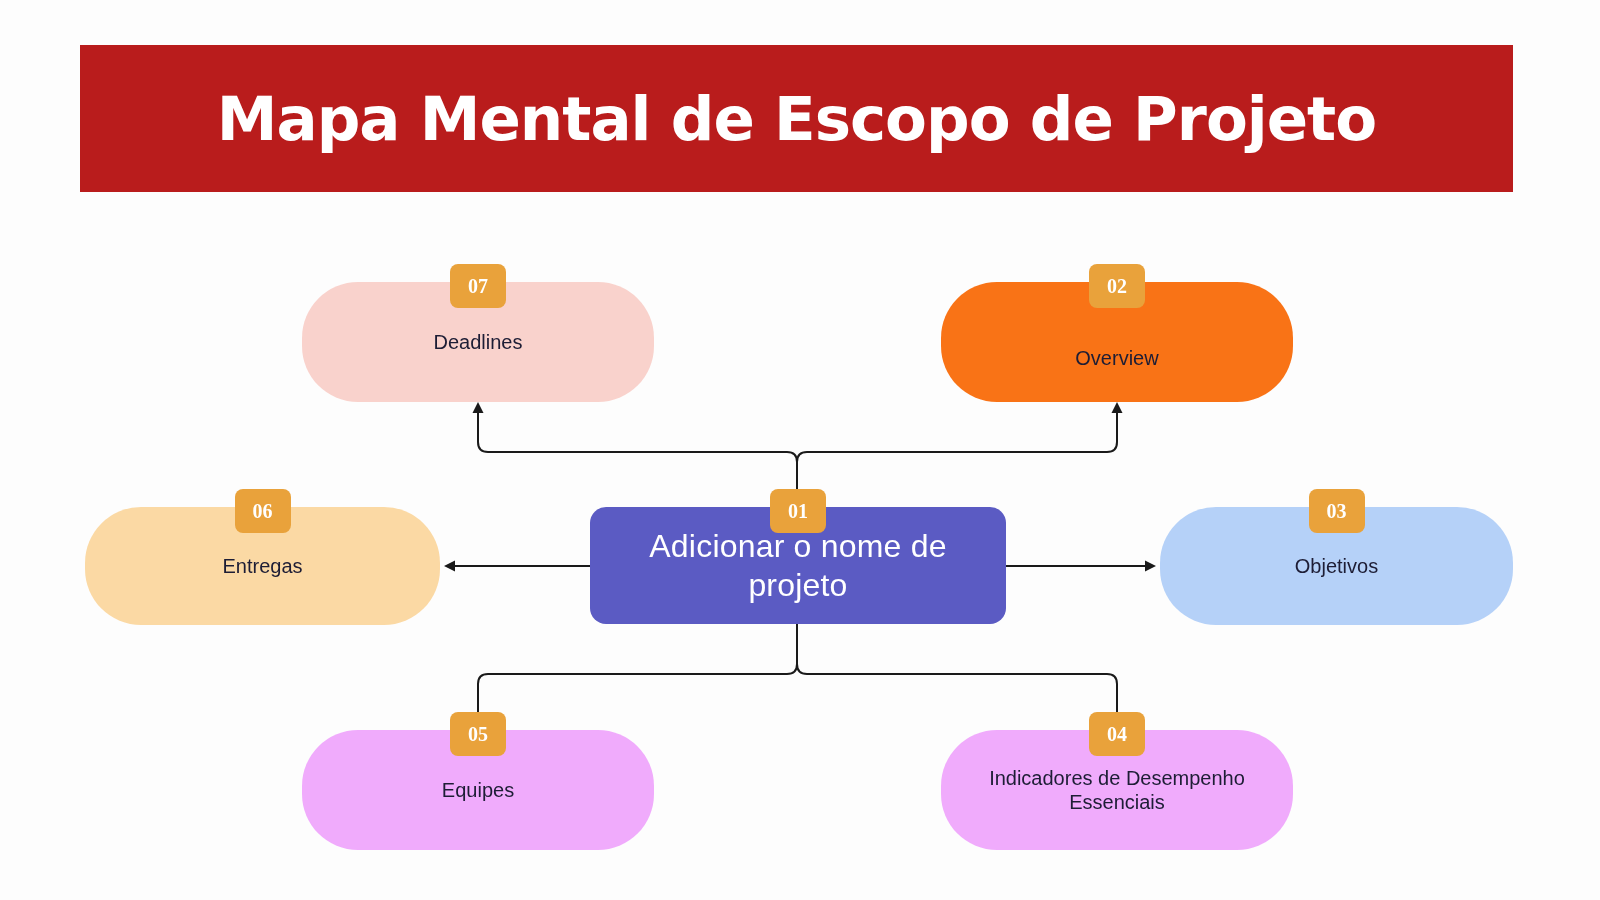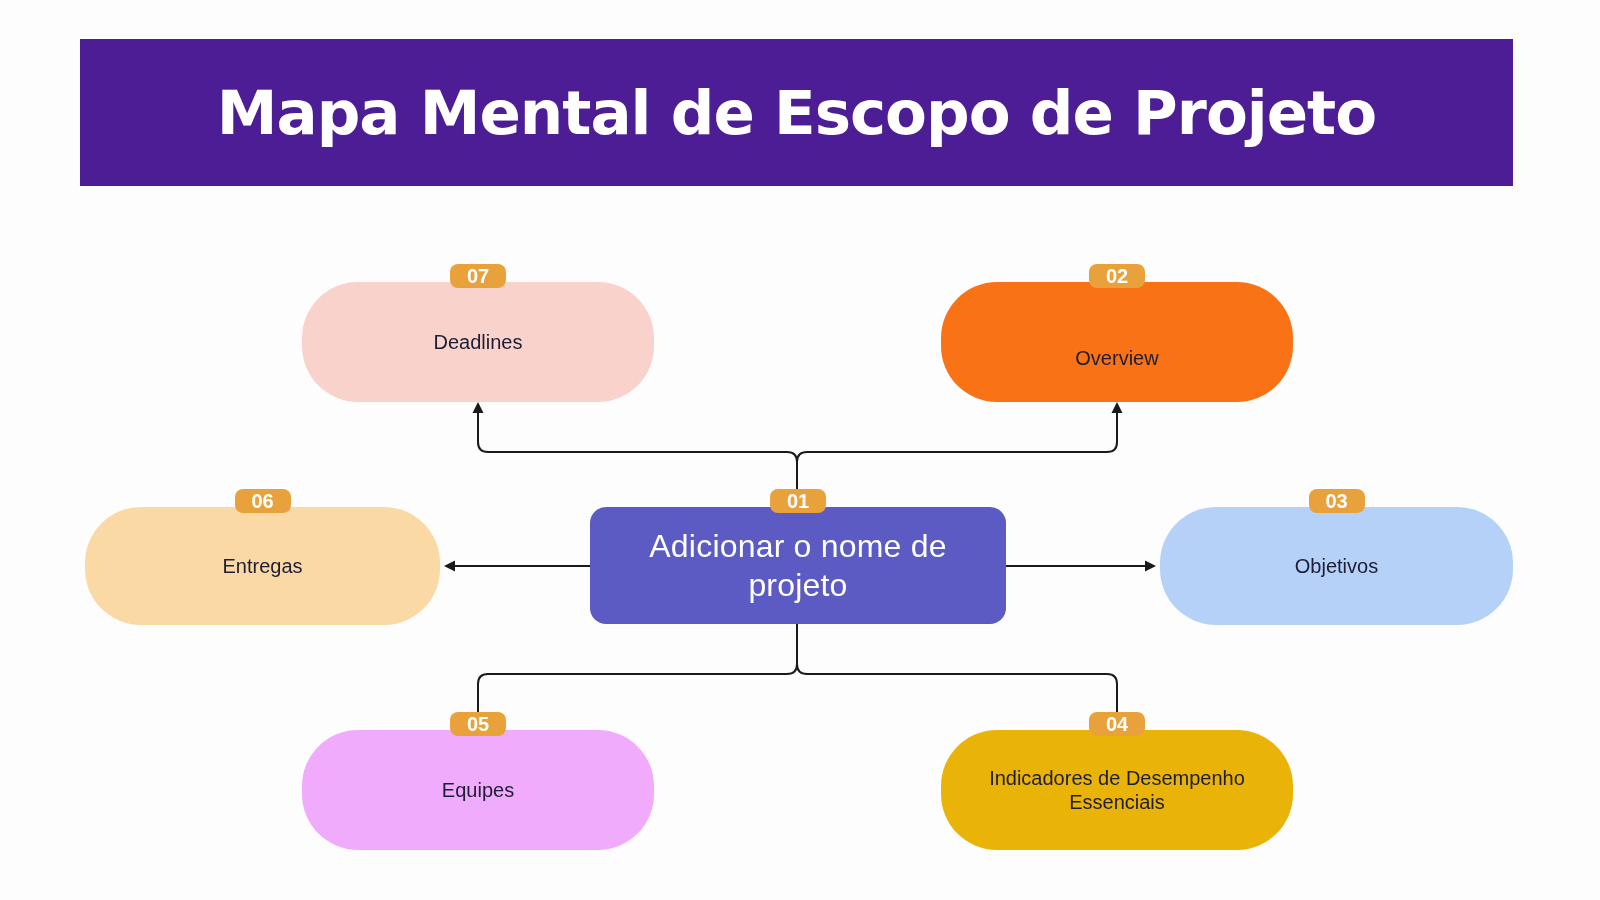--- a/index.html
+++ b/index.html
@@ -58,47 +58,47 @@
   .node.central .label {
     font-size: 32px;
     font-weight: normal;
     letter-spacing: 0.2px;
   }
 
   .badge {
     position: absolute;
     top: -18px; left: 50%;
     transform: translateX(-50%);
-    min-width: 56px; height: 24px;
+    min-width: 56px; height: 44px;
     box-sizing: border-box;
     padding: 0 12px;
     border-radius: 8px;
     display: flex; align-items: center; justify-content: center;
-    font-family: Liberation Sans, sans-serif;
+    font-family: Liberation Serif, serif;
     font-weight: bold;
     font-size: 20px;
     color: #ffffff;
     z-index: 3;
   }
 
   
   .n07 { left: 302px;  top: 282px; width: 352px; height: 120px; }
   .n02 { left: 941px;  top: 282px; width: 352px; height: 120px; }
   .n06 { left: 85px;   top: 507px; width: 355px; height: 118px; }
   .n03 { left: 1160px; top: 507px; width: 353px; height: 118px; }
   .n01 { left: 590px;  top: 507px; width: 416px; height: 117px; }
   .n05 { left: 302px;  top: 730px; width: 352px; height: 120px; }
   .n04 { left: 941px;  top: 730px; width: 352px; height: 120px; }
 </style>
 </head>
 <body>
 
 <div class="canvas" style="background-color: rgb(253, 253, 253);">
 
-  <div class="banner" style="background-color: #4c1d95;">
+  <div class="banner" style="background-color: #b91c1c; margin-top: 6px;">
     <div class="title">Mapa Mental de Escopo de Projeto</div>
   </div>
 
   <svg class="connectors" viewBox="0 0 1600 900">
 
     <path d="M 797 489 L 797 462 Q 797 452 787 452 L 488 452 Q 478 452 478 442 L 478 412" style="stroke: rgb(26, 26, 26);"></path>
     <path d="M 797 489 L 797 462 Q 797 452 807 452 L 1107 452 Q 1117 452 1117 442 L 1117 412" style="stroke: rgb(26, 26, 26);"></path>
     <polygon points="478,402 472.5,413 483.5,413" style="fill: rgb(26, 26, 26);"></polygon>
     <polygon points="1117,402 1111.5,413 1122.5,413" style="fill: rgb(26, 26, 26);"></polygon>
 
@@ -134,18 +134,18 @@
   <div class="node n03" style="background-color: rgb(181, 209, 248);">
     <div class="badge" style="background-color: rgb(233, 162, 59);">03</div>
     <div class="label" style="color: rgb(29, 29, 53);">Objetivos</div>
   </div>
 
   <div class="node n05" style="background-color: #f0abfc;">
     <div class="badge" style="background-color: rgb(233, 162, 59);">05</div>
     <div class="label" style="color: rgb(29, 29, 53);">Equipes</div>
   </div>
 
-  <div class="node n04" style="background-color: #eab308;">
+  <div class="node n04" style="background-color: #f0abfc;">
     <div class="badge" style="background-color: rgb(233, 162, 59);">04</div>
     <div class="label" style="color: rgb(29, 29, 53);">Indicadores de Desempenho Essenciais</div>
   </div>
 
 </div>
 
 </body></html>

